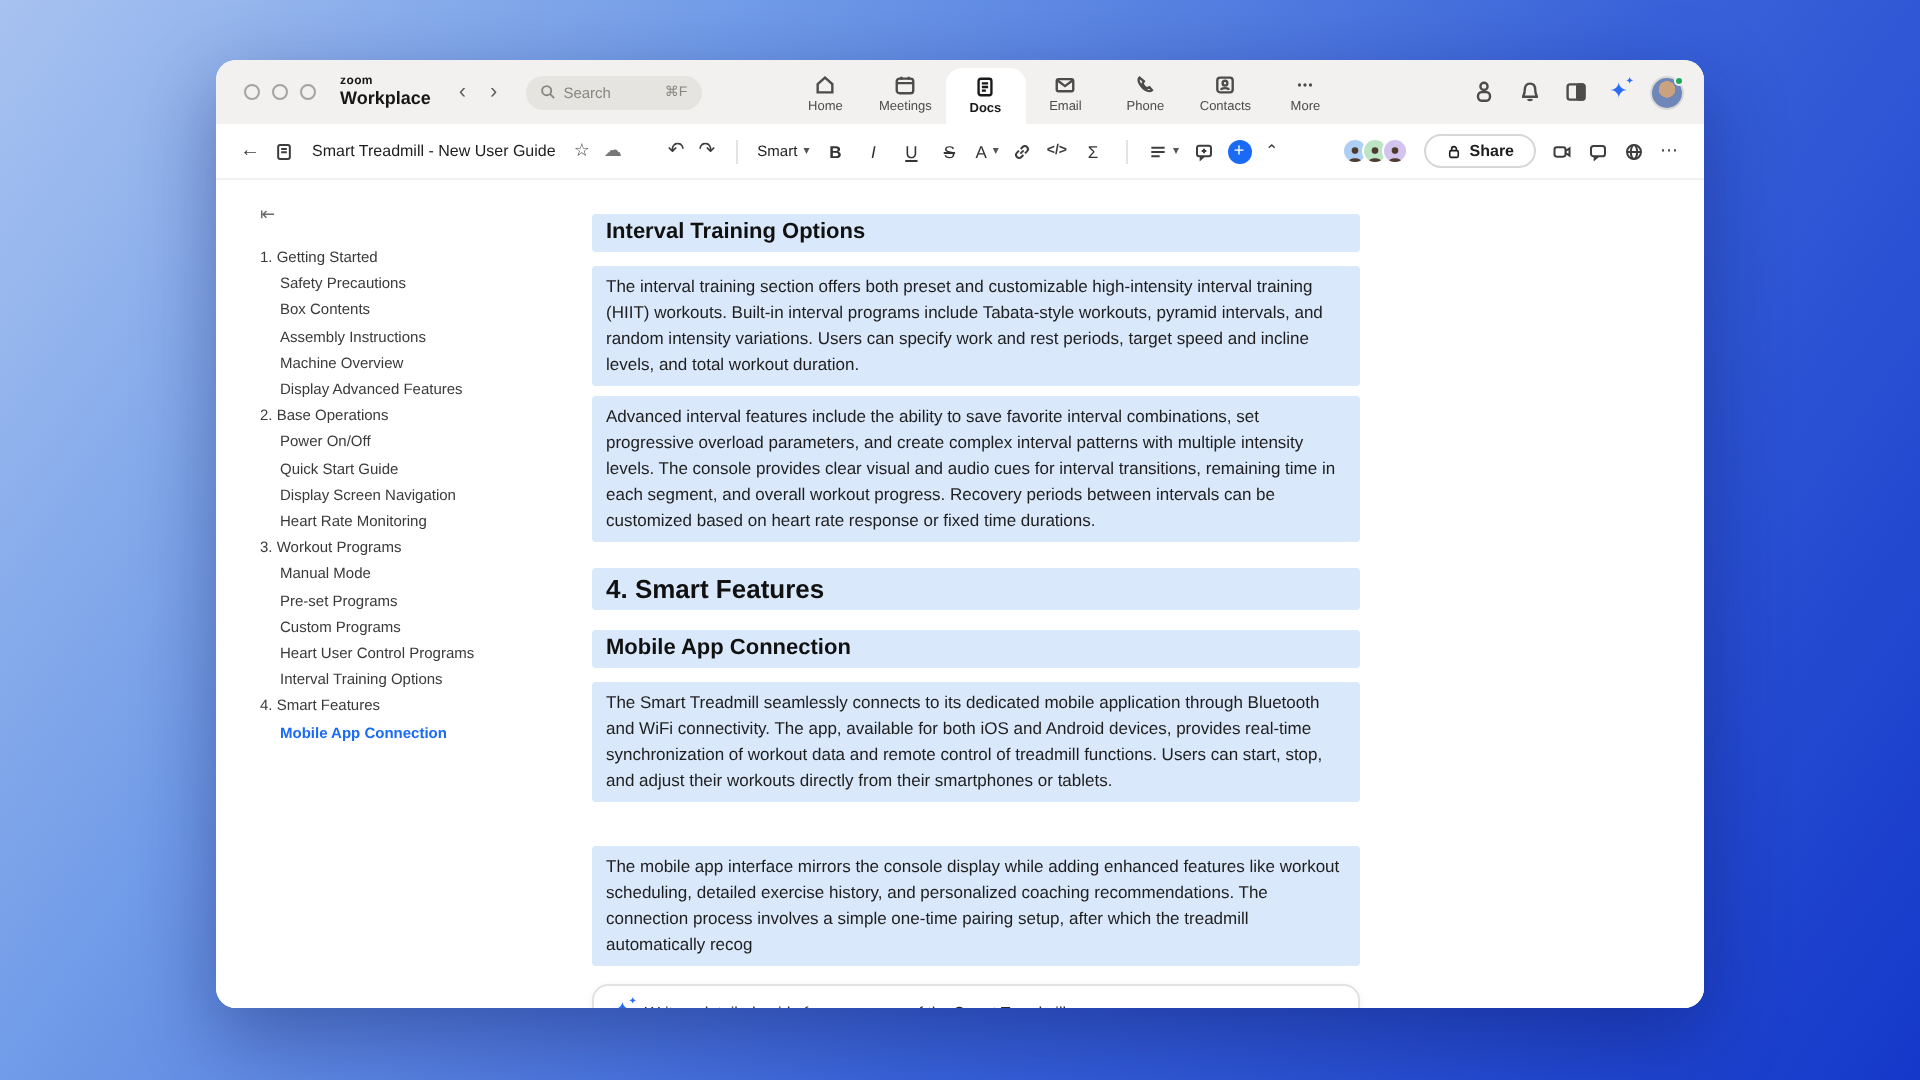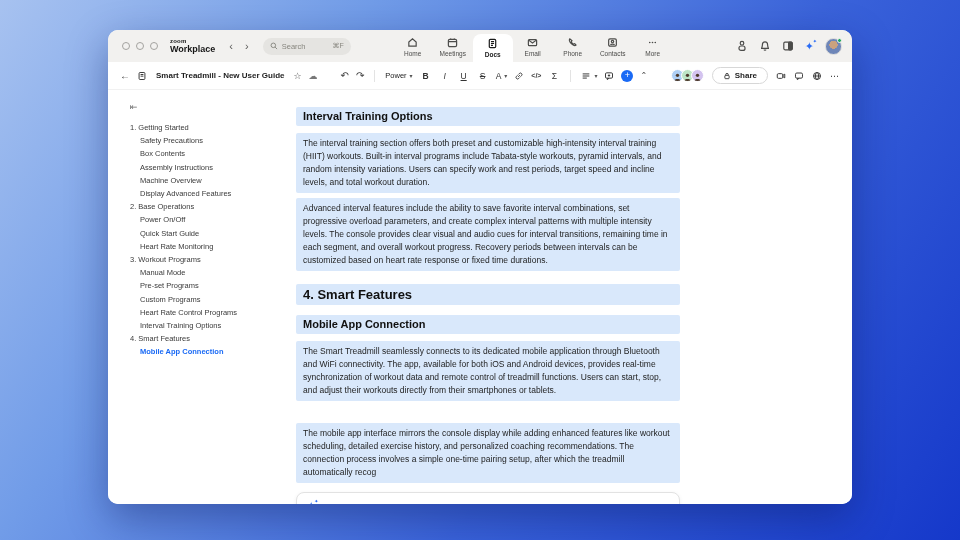--- a/index.html
+++ b/index.html
@@ -56,21 +56,21 @@
     position:absolute; width:5px; height:5px; background:#21a85b; border:1px solid #f2f1ef;
     border-radius:50%; right:-1px; top:-1px;
   }
   
   .doctoolbar {
     height:28px; background:#fff; display:flex; align-items:center; padding:0 12px;
     gap:7px; border-bottom:1px solid #f1f1f1; font-size:8px; color:#3d3d3d;
   }
   .doctoolbar .glyph { font-size:10px; color:#3d3d3d; cursor:pointer; }
   .doctoolbar svg { width:10px; height:10px; stroke:#3d3d3d; fill:none; stroke-width:1.2; }
-  .doctitle { font-size:8px; font-weight:700; color:#1d1d1d; margin:0 2px; }
+  .doctitle { font-size:8px; font-weight:400; color:#1d1d1d; margin:0 2px; }
   .tbdiv { width:1px; height:12px; background:#e3e3e3; margin:0 3px; }
   .fmt { font-size:8.5px; color:#333; width:12px; text-align:center; cursor:pointer; }
   .fmt.b { font-weight:800; } .fmt.i { font-style:italic; }
   .fmt.u { text-decoration:underline; } .fmt.s { text-decoration:line-through; }
   .caret { font-size:6px; color:#555; }
   .textstyle { display:flex; align-items:center; gap:3px; font-size:7.5px; color:#222; cursor:pointer; }
   .bluecirc {
     width:12px; height:12px; border-radius:50%; background:#1a6af5; color:#fff;
     display:flex; align-items:center; justify-content:center; font-size:9px; line-height:1; cursor:pointer;
   }
@@ -221,21 +221,21 @@
         <line x1="4.3" y1="4.2" x2="7.7" y2="4.2"></line>
         <line x1="4.3" y1="6.2" x2="7.7" y2="6.2"></line>
       </svg>
     <span class="doctitle">Smart Treadmill - New User Guide</span>
     <span class="glyph" style="font-size:9px">☆</span>
     <span class="glyph" style="font-size:9px;color:#777">☁</span>
     <span class="glyph" style="margin-left:16px">↶</span>
     <span class="glyph">↷</span>
     <span class="tbdiv"></span>
     <span class="textstyle">
-      <span>Power</span>
+      <span>Smart</span>
         <span class="caret">▾</span>
     </span>
     <span class="fmt b">B</span>
     <span class="fmt i">I</span>
     <span class="fmt u">U</span>
     <span class="fmt s">S</span>
     <span class="textstyle">
         <span class="fmt" style="width:auto">A</span>
         <span class="caret">▾</span>
       </span>
@@ -314,26 +314,27 @@
       <div class="collapse-ic">⇤</div>
       <div class="toc-item">1. Getting Started</div>
       <div class="toc-item lvl1">Safety Precautions</div>
       <div class="toc-item lvl1">Box Contents</div>
       <div class="toc-item lvl1">Assembly Instructions</div>
       <div class="toc-item lvl1">Machine Overview</div>
       <div class="toc-item lvl1">Display Advanced Features</div>
       <div class="toc-item">2. Base Operations</div>
       <div class="toc-item lvl1">Power On/Off</div>
       <div class="toc-item lvl1">Quick Start Guide</div>
+      <div class="toc-item lvl1">Display Screen Navigation</div>
       <div class="toc-item lvl1">Heart Rate Monitoring</div>
       <div class="toc-item">3. Workout Programs</div>
       <div class="toc-item lvl1">Manual Mode</div>
       <div class="toc-item lvl1">Pre-set Programs</div>
       <div class="toc-item lvl1">Custom Programs</div>
-      <div class="toc-item lvl1">Heart Rate Control Programs</div>
+      <div class="toc-item lvl1">Heart User Control Programs</div>
       <div class="toc-item lvl1">Interval Training Options</div>
       <div class="toc-item">4. Smart Features</div>
       <div class="toc-item lvl1 active">Mobile App Connection</div>
     </div>
 
     <div class="main">
       <div class="content">
         <div class="block h2">Interval Training Options</div>
         <div class="block">The interval training section offers both preset and customizable high-intensity interval training (HIIT) workouts. Built-in interval programs include Tabata-style workouts, pyramid intervals, and random intensity variations. Users can specify work and rest periods, target speed and incline levels, and total workout duration.</div>
         <div class="block p2">Advanced interval features include the ability to save favorite interval combinations, set progressive overload parameters, and create complex interval patterns with multiple intensity levels. The console provides clear visual and audio cues for interval transitions, remaining time in each segment, and overall workout progress. Recovery periods between intervals can be customized based on heart rate response or fixed time durations.</div>

